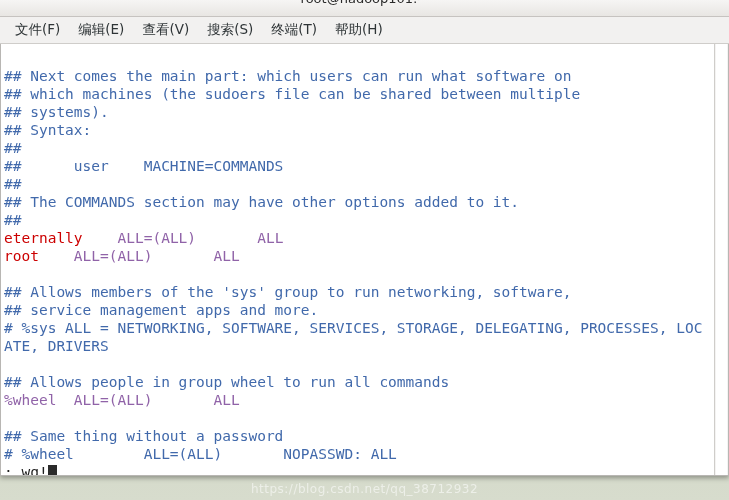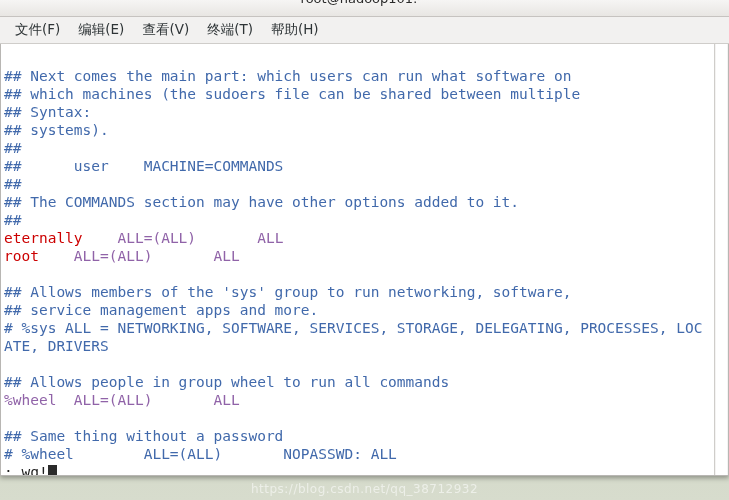--- a/index.html
+++ b/index.html
@@ -177,30 +177,31 @@
       <div class="winbtn">–</div>
       <div class="winbtn">▭</div>
       <div class="winbtn">✕</div>
     </div>
   </div>
 
   <div id="menubar">
     <div class="menu-item">文件(F)</div>
     <div class="menu-item">编辑(E)</div>
     <div class="menu-item">查看(V)</div>
+    <div class="menu-item">搜索(S)</div>
     <div class="menu-item">终端(T)</div>
     <div class="menu-item">帮助(H)</div>
   </div>
 
   <div id="term-wrap">
     <div id="term">
         <div class="line"><span class="c-comment">## Next comes the main part: which users can run what software on</span></div>
         <div class="line"><span class="c-comment">## which machines (the sudoers file can be shared between multiple</span></div>
+        <div class="line"><span class="c-comment">## systems).</span></div>
         <div class="line"><span class="c-comment">## Syntax:</span></div>
-        <div class="line"><span class="c-comment">## systems).</span></div>
         <div class="line"><span class="c-comment">##</span></div>
         <div class="line"><span class="c-comment">##      user    MACHINE=COMMANDS</span></div>
         <div class="line"><span class="c-comment">##</span></div>
         <div class="line"><span class="c-comment">## The COMMANDS section may have other options added to it.</span></div>
         <div class="line"><span class="c-comment">##</span></div>
         <div class="line"><span class="c-user">eternally</span><span class="c-cmd">    </span><span class="c-spec">ALL=(ALL)</span><span class="c-cmd">       </span><span class="c-spec">ALL</span></div>
         <div class="line"><span class="c-user">root</span><span class="c-cmd">    </span><span class="c-spec">ALL=(ALL)</span><span class="c-cmd">       </span><span class="c-spec">ALL</span></div>
         <div class="line">&nbsp;</div>
         <div class="line"><span class="c-comment">## Allows members of the 'sys' group to run networking, software,</span></div>
         <div class="line"><span class="c-comment">## service management apps and more.</span></div>

